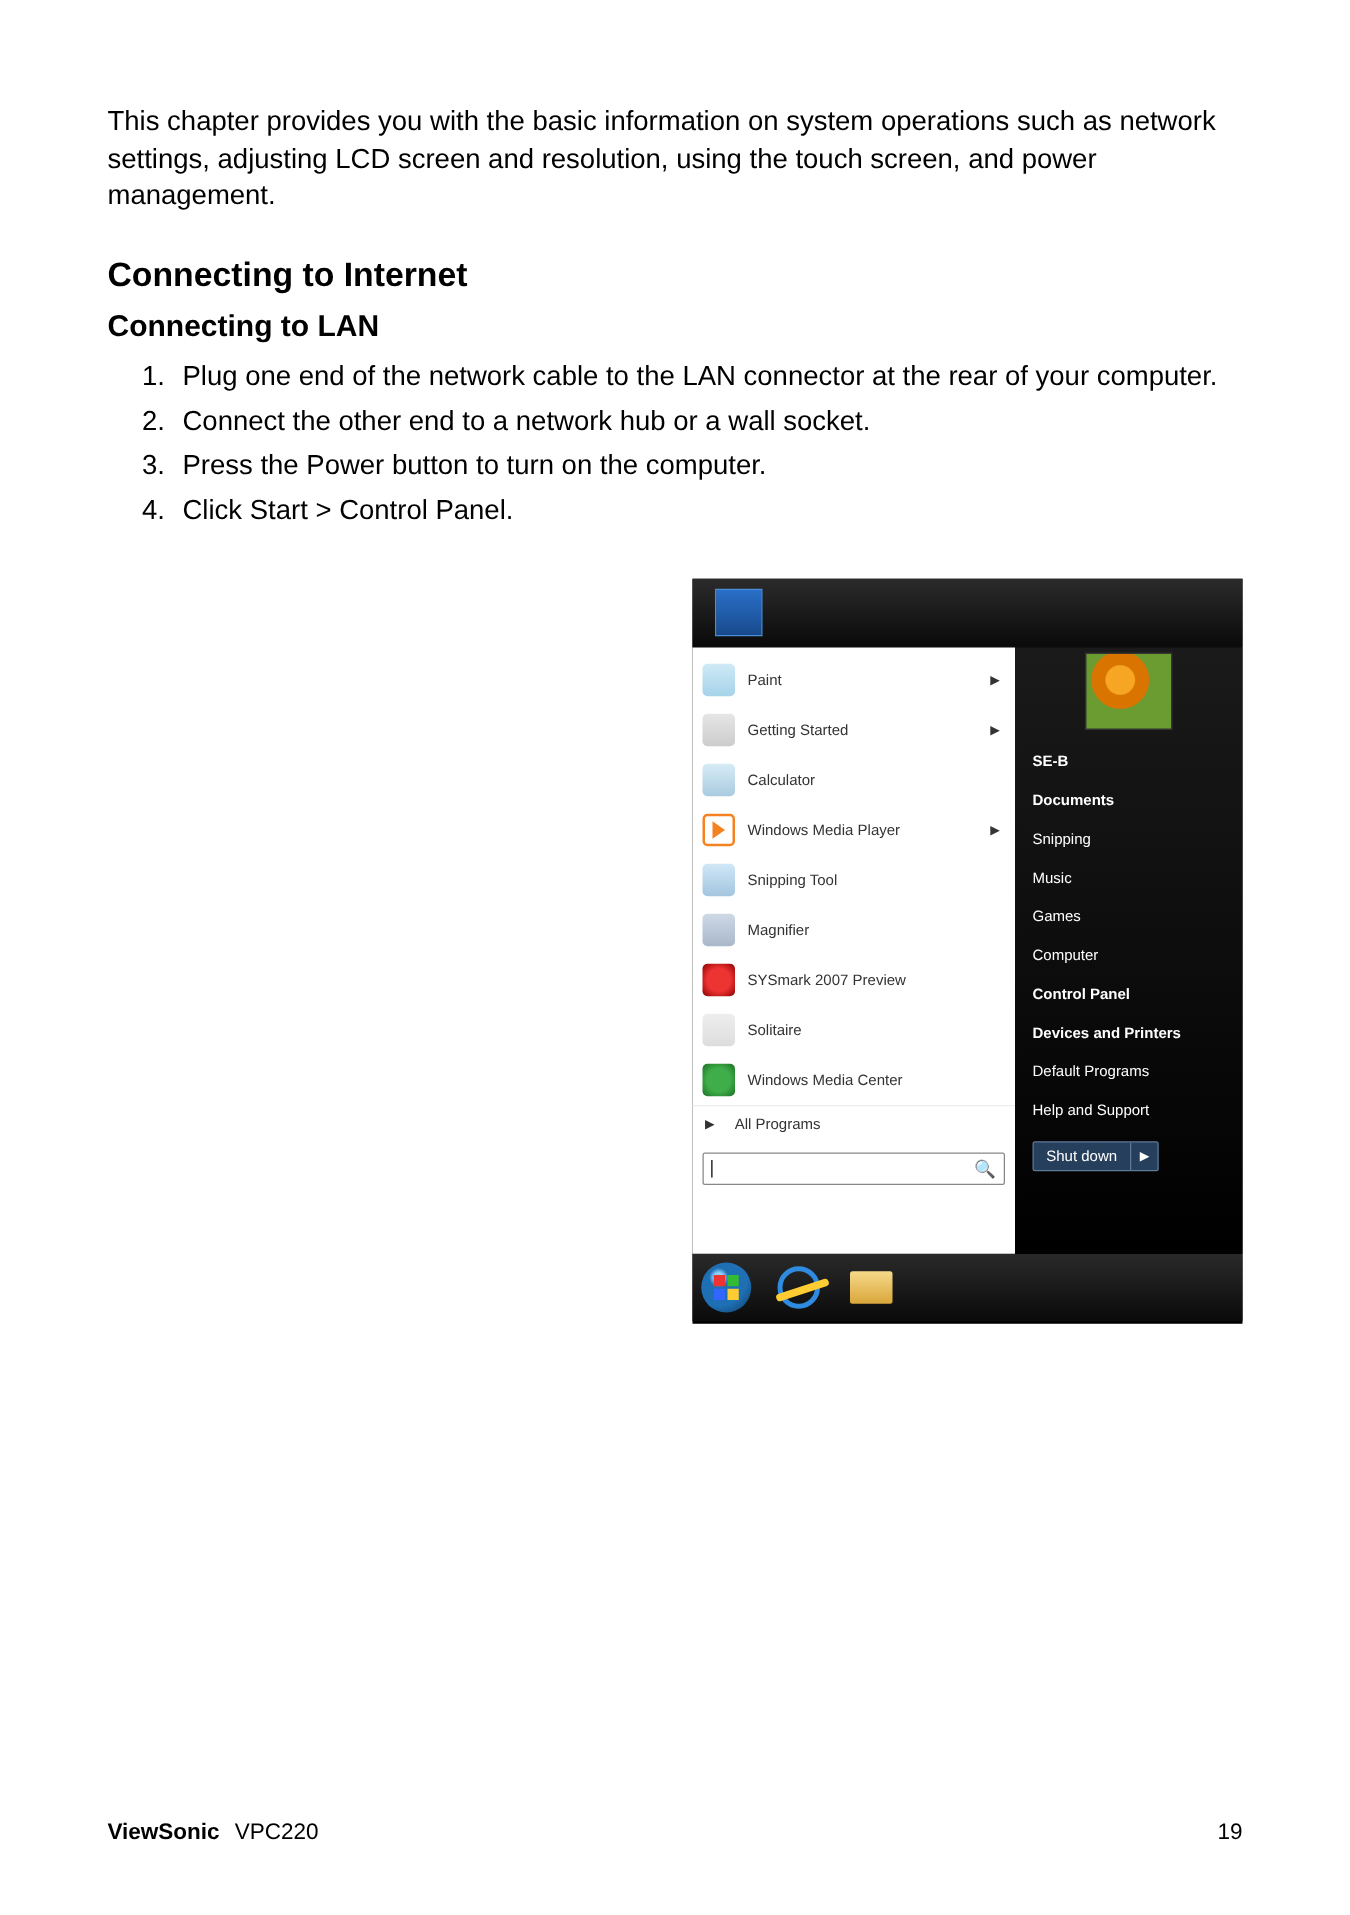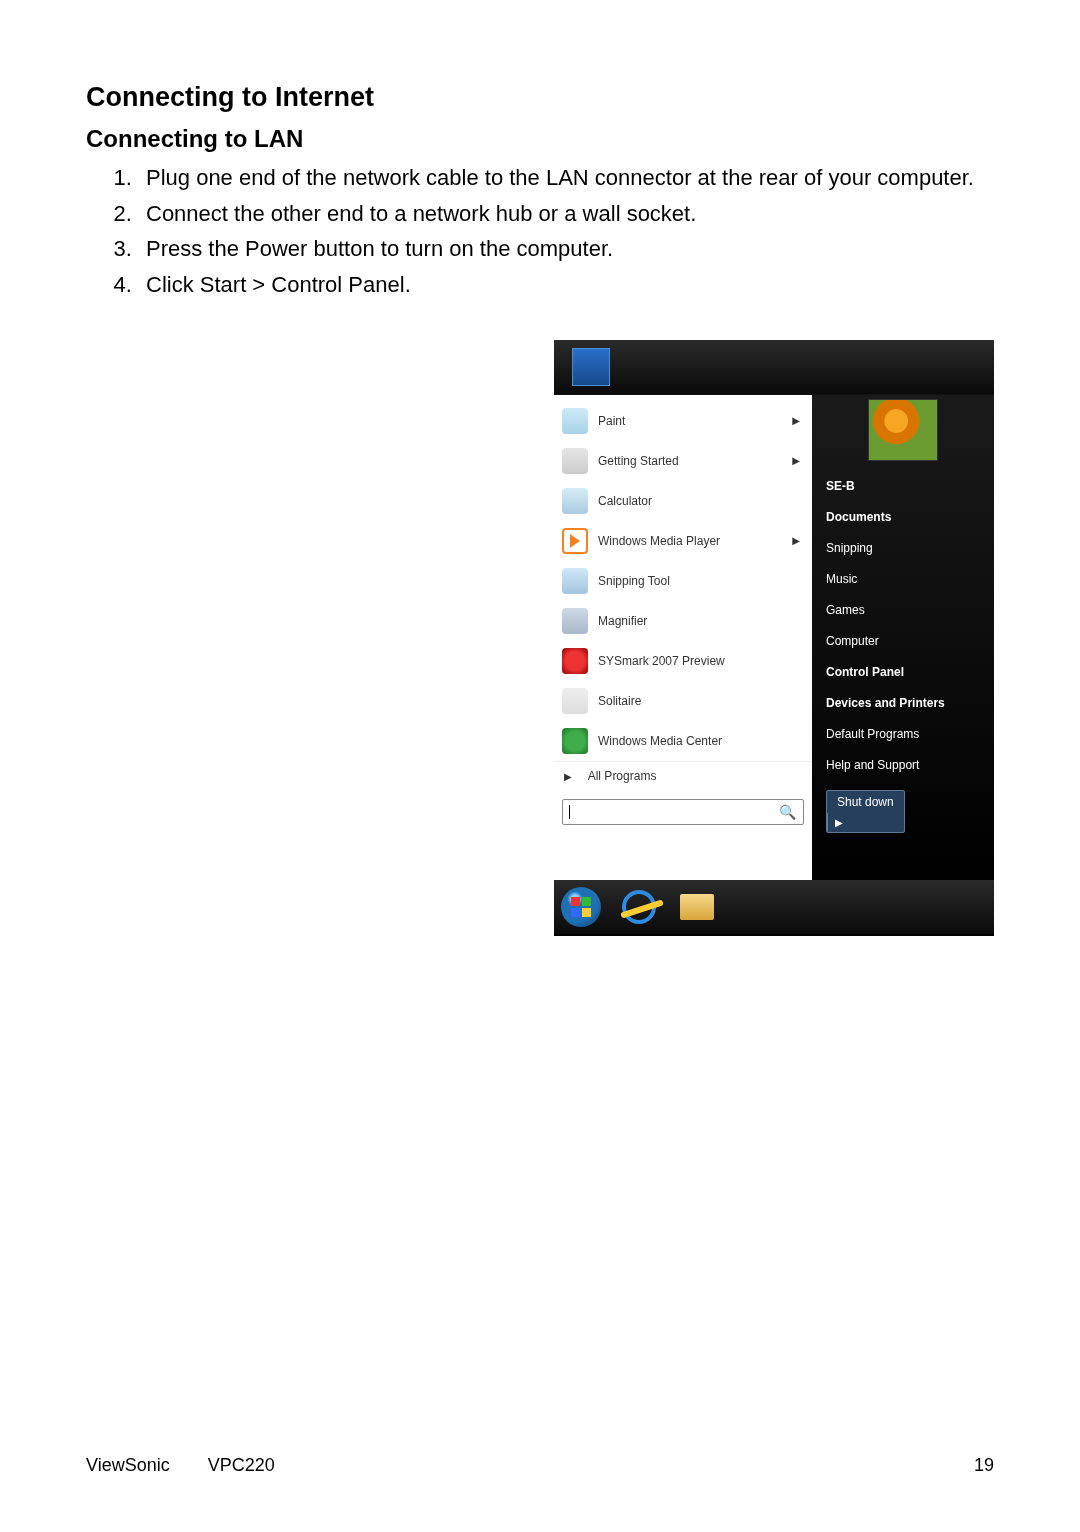--- a/index.html
+++ b/index.html
@@ -152,21 +152,20 @@
     padding: 10px 14px;
     display:flex;
   }
   .shutdown-btn {
     display: flex;
     background: #263f5c;
     border: 1px solid #5f7a98;
     border-radius: 2px;
     font-size: 12px;
     overflow: hidden;
-    flex-direction: column;
   }
   .shutdown-btn .lbl { padding: 4px 10px; }
   .shutdown-btn .arr { border-left:1px solid #5f7a98; padding:4px 7px; font-size:10px; display:flex; align-items:center;}
   .taskbar {
     height: 54px;
     background: linear-gradient(#2a2a2a,#0a0a0a);
     display: flex;
     align-items: center;
     padding-left: 6px;
     gap: 16px;
@@ -217,27 +216,28 @@
   .ic-sys{background:radial-gradient(circle,#e33 0 50%,#8b0000 100%);}
   .ic-sol{background:linear-gradient(#eee,#ddd);}
   .ic-wmc{background:radial-gradient(circle,#3fae4a 0 50%,#1b6f22 100%);}
   .footer {
     position: absolute;
     left: 86px; right: 86px; bottom: 56px;
     display: flex;
     font-size: 18px;
     color: #000;
   }
-  .footer .brand { font-weight: normal; margin-right: 38px;}
+  .footer .brand { font-weight: bold; margin-right: 12px;}
   .footer .pnum { margin-left: auto; }
 </style>
 </head>
 <body>
 
 <div class="page">
+  <p class="intro">This chapter provides you with the basic information on system operations such as network settings, adjusting LCD screen and resolution, using the touch screen, and power management.</p>
   <h2 class="section">Connecting to Internet</h2>
   <h3 class="subsection">Connecting to LAN</h3>
   <ol class="steps">
     <li>Plug one end of the network cable to the LAN connector at the rear of your computer.</li>
     <li>Connect the other end to a network hub or a wall socket.</li>
     <li>
       <span>Press the </span><strong class="bold">Power</strong><span> button to turn on the computer.</span>
     </li>
     <li>
       <span>Click </span><strong class="bold">Start &gt; Control Panel</strong><span>.</span>

